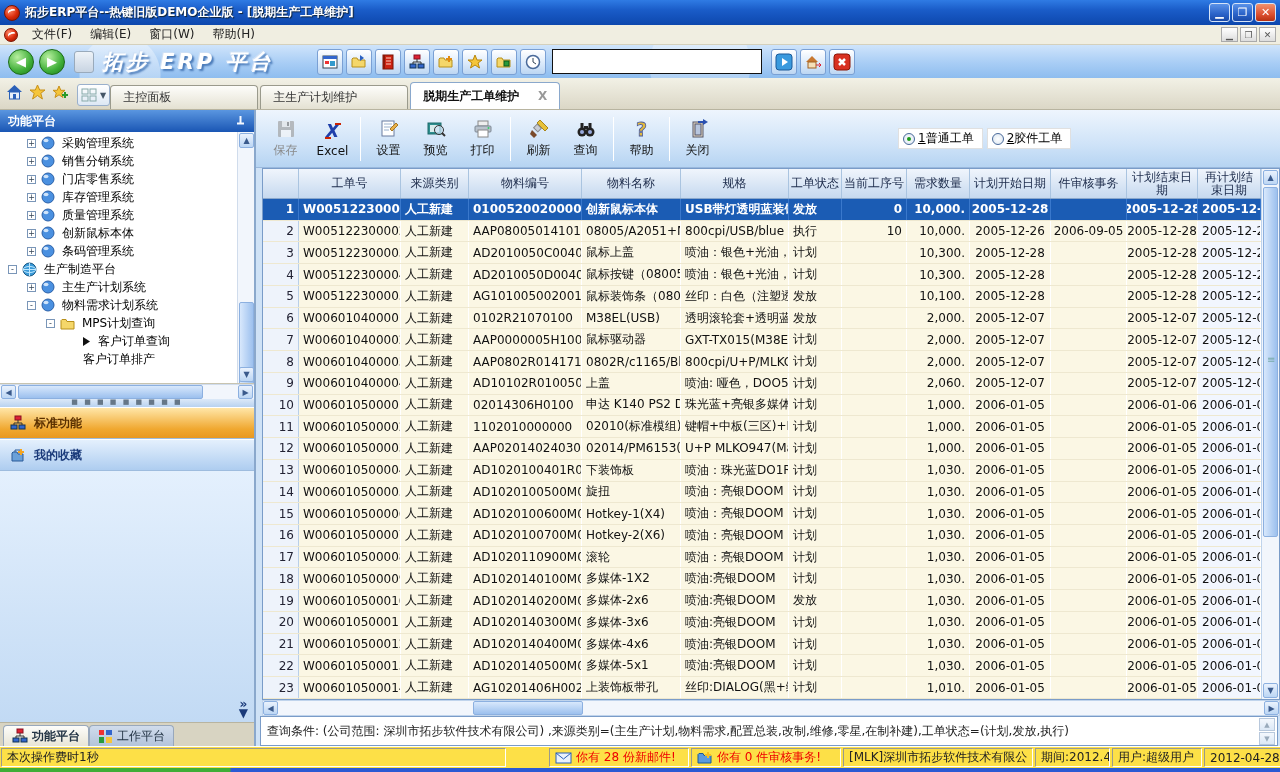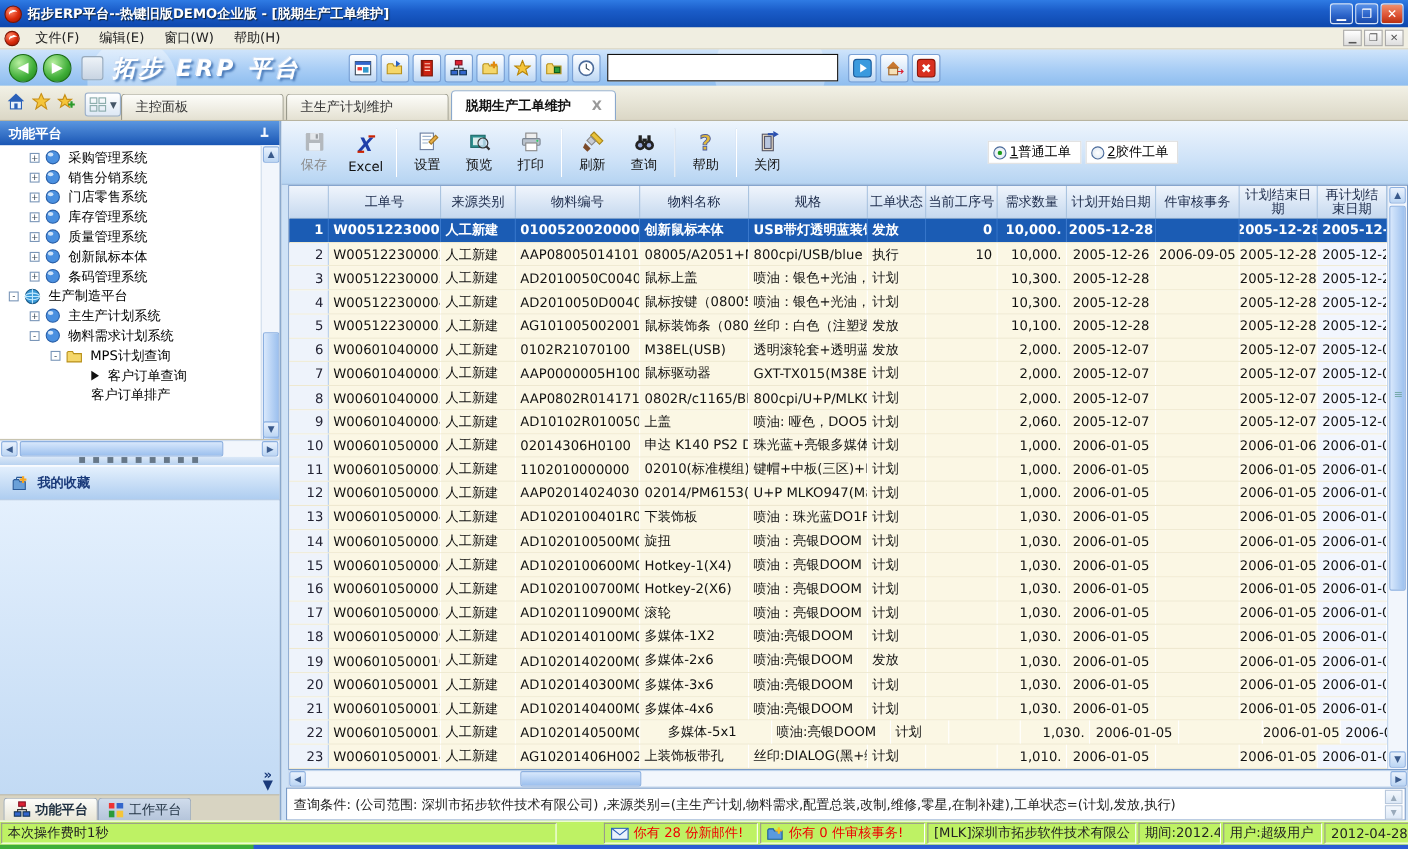--- a/index.html
+++ b/index.html
@@ -132,21 +132,21 @@
   .tr.selected , .tr.selected .td, .tr.selected .td.rownum { background:#1b5cb4; color:#fff; font-weight:bold; border-right-color:#3a78cc; }
   .tvscroll { width:18px; position:relative; background:#f2f6fc; border-left:1px solid #c0d4ec; }
 
   .chscroll { height:16px; flex:0 0 auto; position:relative; margin-left:6px; background:#f2f6fc; border:1px solid #c0d4ec; }
   .querybox { height:30px; flex:0 0 auto; margin:0 2px 0 4px; background:#fff; border:1px solid #7a9cc8;
     display:flex; align-items:center; padding:0 6px; position:relative; color:#222; }
   .qb-scroll { position:absolute; right:2px; top:1px; display:flex; flex-direction:column; gap:1px; }
   .qb-scroll span { width:16px; height:13px; border:1px solid #b8c8dc; background:linear-gradient(#f4f8fd,#dce8f6); color:#9ab; font-size:7px; display:flex; align-items:center; justify-content:center; }
 
   
-  .statusbar { position:absolute; left:0; top:746px; width:1280px; height:22px; background:#bef264; display:flex; border-top:1px solid #fff; }
+  .statusbar { position:absolute; left:0; top:746px; width:1280px; height:22px; background:#fde047; display:flex; border-top:1px solid #fff; }
   .seg { border:1px solid; border-color:#9a9a8c #fff #fff #9a9a8c; margin:1px; display:flex; align-items:center; padding:0 5px; gap:4px;
     white-space:nowrap; overflow:hidden; color:#222; }
   .seg.alert { color:#e00; }
   .taskbar { position:absolute; left:0; top:768px; width:1280px; height:4px;
     background:linear-gradient(90deg,#3fae38 0 230px,#2a5ad4 231px 100%); }
 
   .ic { display:inline-flex; align-items:center; justify-content:center; }
   svg { display:block; }
 </style>
 </head>
@@ -471,20 +471,31 @@
           <span class="sb-arrow" style="bottom:1px">▼</span>
         </div>
       </div>
       <div class="hscroll">
         <span class="h-arrow" style="left:1px">◀</span>
         <span class="hthumb" style="left:18px;width:185px"></span>
         <span class="h-arrow" style="right:1px">▶</span>
       </div>
       <div class="splitter">■ ■ ■ ■ ■ ■ ■ ■ ■</div>
       <div id="accordion">
+          <div class="acc-item active">
+            <span class="ic">
+              <svg width="16" height="16">
+                <rect x="5" y="1" width="6" height="4" fill="#d23" stroke="#812"></rect>
+                <rect x="1" y="10" width="6" height="4" fill="#36c" stroke="#135"></rect>
+                <rect x="9" y="10" width="6" height="4" fill="#36c" stroke="#135"></rect>
+                <path d="M8 5v3M4 10V8h8v2" stroke="#333" fill="none"></path>
+              </svg>
+            </span>
+            <span>标准功能</span>
+          </div>
           <div class="acc-item">
             <span class="ic">
               <svg width="16" height="16">
                 <path d="M2 6 L2 14 L13 14 L13 7 L8 7 L7 5 L3 5 Z" fill="#6aa0d8" stroke="#2a5a98"></path>
                 <path d="M5 3 L5 5 M5 3 L10 3 L11 5" stroke="#2a5a98" fill="none"></path>
                 <path d="M11 2v6M8 5h6" stroke="#f5a520" stroke-width="2"></path>
               </svg>
             </span>
             <span>我的收藏</span>
           </div>
@@ -965,21 +976,21 @@
                 <div class="td" style="width: 81px; flex: 0 0 81px; justify-content: center;">2006-01-05</div>
                 <div class="td" style="width: 76px; flex: 0 0 76px; justify-content: center;"></div>
                 <div class="td" style="width: 71px; flex: 0 0 71px; justify-content: center;">2006-01-05</div>
                 <div class="td col12" style="width: 63px; flex: 0 0 63px; justify-content: flex-start;">2006-01-0</div>
               </div>
               <div class="tr">
                 <div class="td rownum" style="width: 36px; flex: 0 0 36px; justify-content: flex-end;">22</div>
                 <div class="td" style="width: 102px; flex: 0 0 102px; justify-content: flex-start;">W006010500013</div>
                 <div class="td" style="width: 68px; flex: 0 0 68px; justify-content: flex-start;">人工新建</div>
                 <div class="td" style="width: 113px; flex: 0 0 113px; justify-content: flex-start;">AD1020140500M00</div>
-                <div class="td" style="width: 99px; flex: 0 0 99px; justify-content: flex-start; margin-left: 21px;">多媒体-5x1</div>
+                <div class="td" style="width: 99px; flex: 0 0 99px; justify-content: flex-start;">多媒体-5x1</div>
                 <div class="td" style="width: 108px; flex: 0 0 108px; justify-content: flex-start;">喷油:亮银DOOM</div>
                 <div class="td" style="width: 53px; flex: 0 0 53px; justify-content: flex-start;">计划</div>
                 <div class="td" style="width: 65px; flex: 0 0 65px; justify-content: flex-end;"></div>
                 <div class="td" style="width: 63px; flex: 0 0 63px; justify-content: flex-end;">1,030.</div>
                 <div class="td" style="width: 81px; flex: 0 0 81px; justify-content: center;">2006-01-05</div>
                 <div class="td" style="width: 76px; flex: 0 0 76px; justify-content: center;"></div>
                 <div class="td" style="width: 71px; flex: 0 0 71px; justify-content: center;">2006-01-05</div>
                 <div class="td col12" style="width: 63px; flex: 0 0 63px; justify-content: flex-start;">2006-01-0</div>
               </div>
               <div class="tr">

